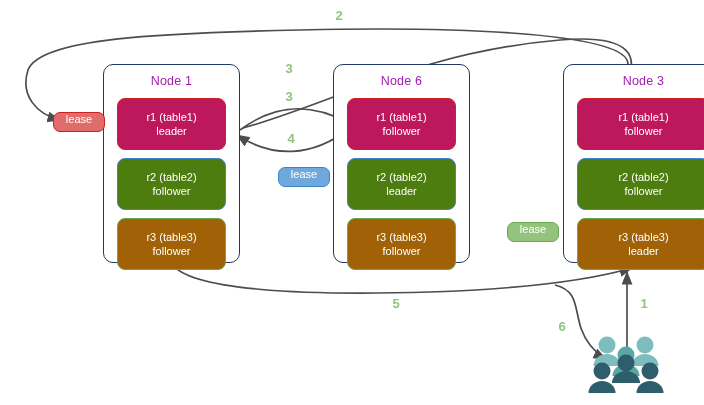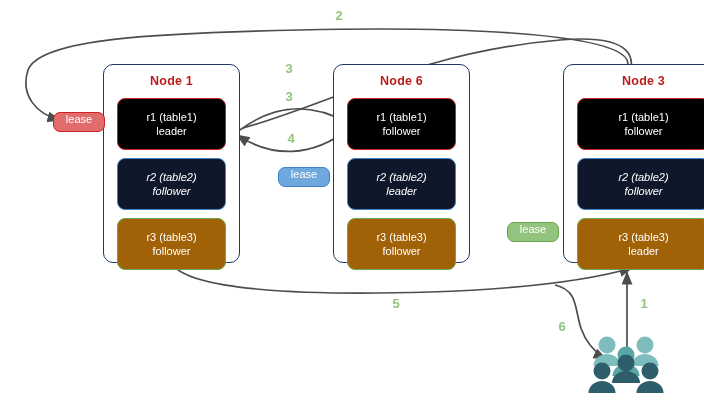--- a/index.html
+++ b/index.html
@@ -4,26 +4,26 @@
 <style>
   html,body{margin:0;padding:0;background:#ffffff;}
   body{width:704px;height:405px;position:relative;overflow:hidden;
        font-family:"Liberation Sans","DejaVu Sans",sans-serif;}
   #stage{position:absolute;left:0;top:0;width:704px;height:405px;}
   svg.edges{position:absolute;left:0;top:0;width:704px;height:405px;pointer-events:none;}
 
   .node{position:absolute;border:1.6px solid #1f3864;border-radius:10px;background:#ffffff;
         box-sizing:border-box;}
   .node-title{position:absolute;left:0;right:0;top:9px;text-align:center;
-        font-size:12.5px;font-weight:bold;color:#b91c1c;letter-spacing:.2px;}
+        font-size:12.5px;font-weight:normal;color:#a21caf;letter-spacing:.2px;}
   .replica{position:absolute;left:13px;right:13px;height:52px;border-radius:8px;
         display:flex;flex-direction:column;align-items:center;justify-content:center;
         color:#ffffff;font-size:11px;line-height:14px;box-sizing:border-box;text-align:center;}
-  .rep-red{background:#000000;border:1.6px solid #cc2222;}
-  .rep-blue{background:#0f172a;border:1.6px solid #3d85c8;font-style:italic;}
+  .rep-red{background:#be185d;border:1.6px solid #cc2222;}
+  .rep-blue{background:#4d7c0f;border:1.6px solid #3d85c8;}
   .rep-green{background:#a16207;border:1.6px solid #6aa84f;}
   .replica span{display:block;}
 
   .lease{position:absolute;border-radius:7px;display:flex;align-items:flex-start;
         justify-content:center;color:#ffffff;font-size:11px;box-sizing:border-box;
         height:20px;}
   .lease-red{background:#e06c6c;border:1.6px solid #cc2222;}
   .lease-blue{background:#6fa8dc;border:1.6px solid #3d85c8;}
   .lease-green{background:#93c47d;border:1.6px solid #6aa84f;}
 

